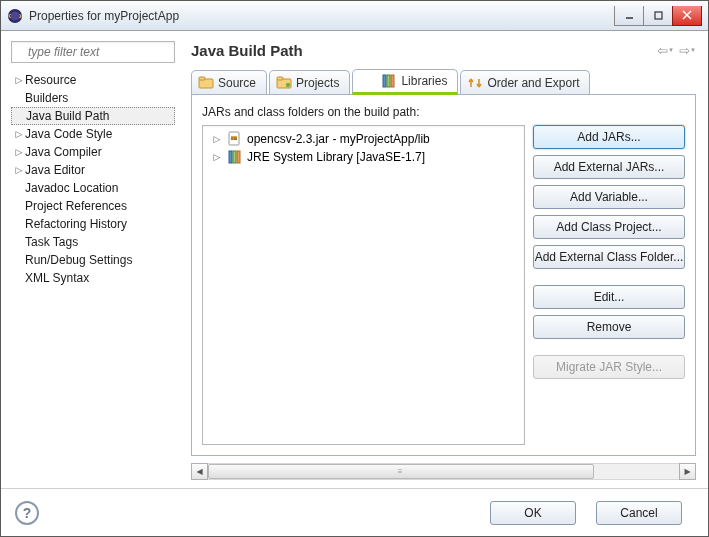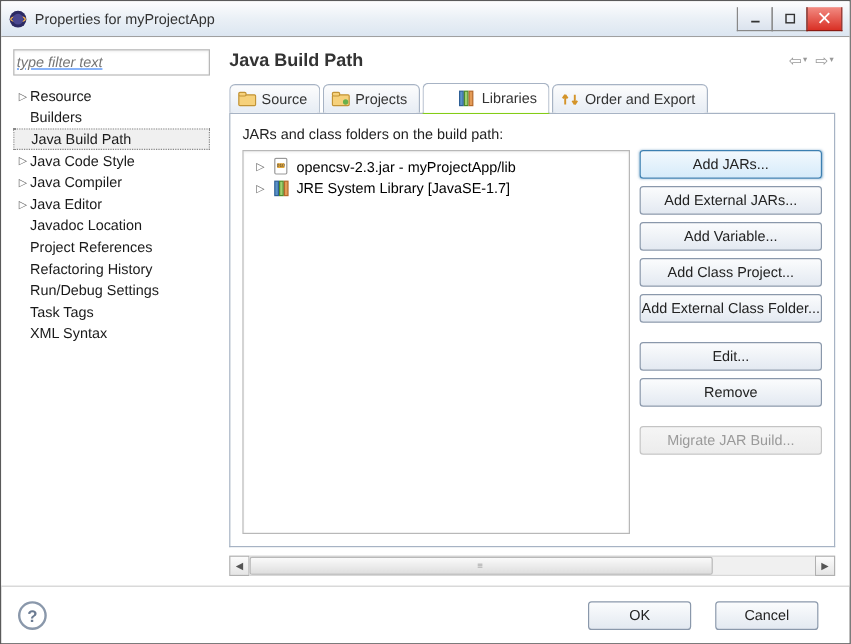--- a/index.html
+++ b/index.html
@@ -50,26 +50,25 @@
     }
     
     .sidebar {
       width: 184px;
       padding: 10px 10px 10px 10px;
       display: flex; flex-direction: column;
     }
     .filter-input {
       width: 100%;
       border: 1px solid #b8b8b8;
-      padding: 3px 2px;
+      padding: 3px 16px;
       font-size: 12px;
       color: #3b82f6;
       font-style: italic;
       box-shadow: inset 0 1px 2px rgba(0,0,0,0.08);
-      text-decoration: underline;
     }
     .cat-tree {
       margin-top: 8px;
       overflow-y: auto;
     }
     .cat-item {
       display: flex; align-items: center;
       height: 18px;
       padding-left: 14px;
       color: #1a1a1a;
@@ -127,21 +126,21 @@
       margin-right: 2px;
       background: linear-gradient(to bottom, #fdfdfd, #e6ecf4);
       font-size: 12px; color: #333;
       cursor: default;
     }
     .tab.active {
       background: #fff;
       position: relative;
       z-index: 2;
       height: 26px;
-      border-bottom: 1px solid #84cc16;
+      border-bottom: 3px solid #84cc16;
       margin-bottom: -1px;
       padding-left: 28px;
     }
     .tab .tab-icon {
       width: 16px; height: 16px; margin-right: 4px;
       display: flex; align-items: center; justify-content: center;
     }
     
     .tab-body {
       border: 1px solid #a7b3c4; border-top: none;
@@ -311,24 +310,24 @@
       <div class="cat-item">
         <span>Javadoc Location</span>
       </div>
       <div class="cat-item">
         <span>Project References</span>
       </div>
       <div class="cat-item">
         <span>Refactoring History</span>
       </div>
       <div class="cat-item">
+        <span>Task Tags</span>
+      </div>
+      <div class="cat-item">
         <span>Run/Debug Settings</span>
-      </div>
-      <div class="cat-item">
-        <span>Task Tags</span>
       </div>
       <div class="cat-item">
         <span>XML Syntax</span>
       </div>
     </div>
   </div>
 
   <div class="content">
     <div class="content-header">
       <span class="content-title">Java Build Path</span>
@@ -409,21 +408,21 @@
         <div class="btn-col">
           <div class="btn highlight">Add JARs...</div>
           <div class="btn">Add External JARs...</div>
           <div class="btn">Add Variable...</div>
           <div class="btn">Add Class Project...</div>
           <div class="btn">Add External Class Folder...</div>
           <div class="gap"></div>
           <div class="btn">Edit...</div>
           <div class="btn">Remove</div>
           <div class="gap"></div>
-          <div class="btn disabled">Migrate JAR Build...</div>
+          <div class="btn disabled">Migrate JAR Style...</div>
         </div>
       </div>
     </div>
 
     <div class="hscroll">
       <div class="arrowbox">◀</div>
       <div class="track">
         <div class="thumb">≡</div>
       </div>
       <div class="arrowbox">▶</div>

